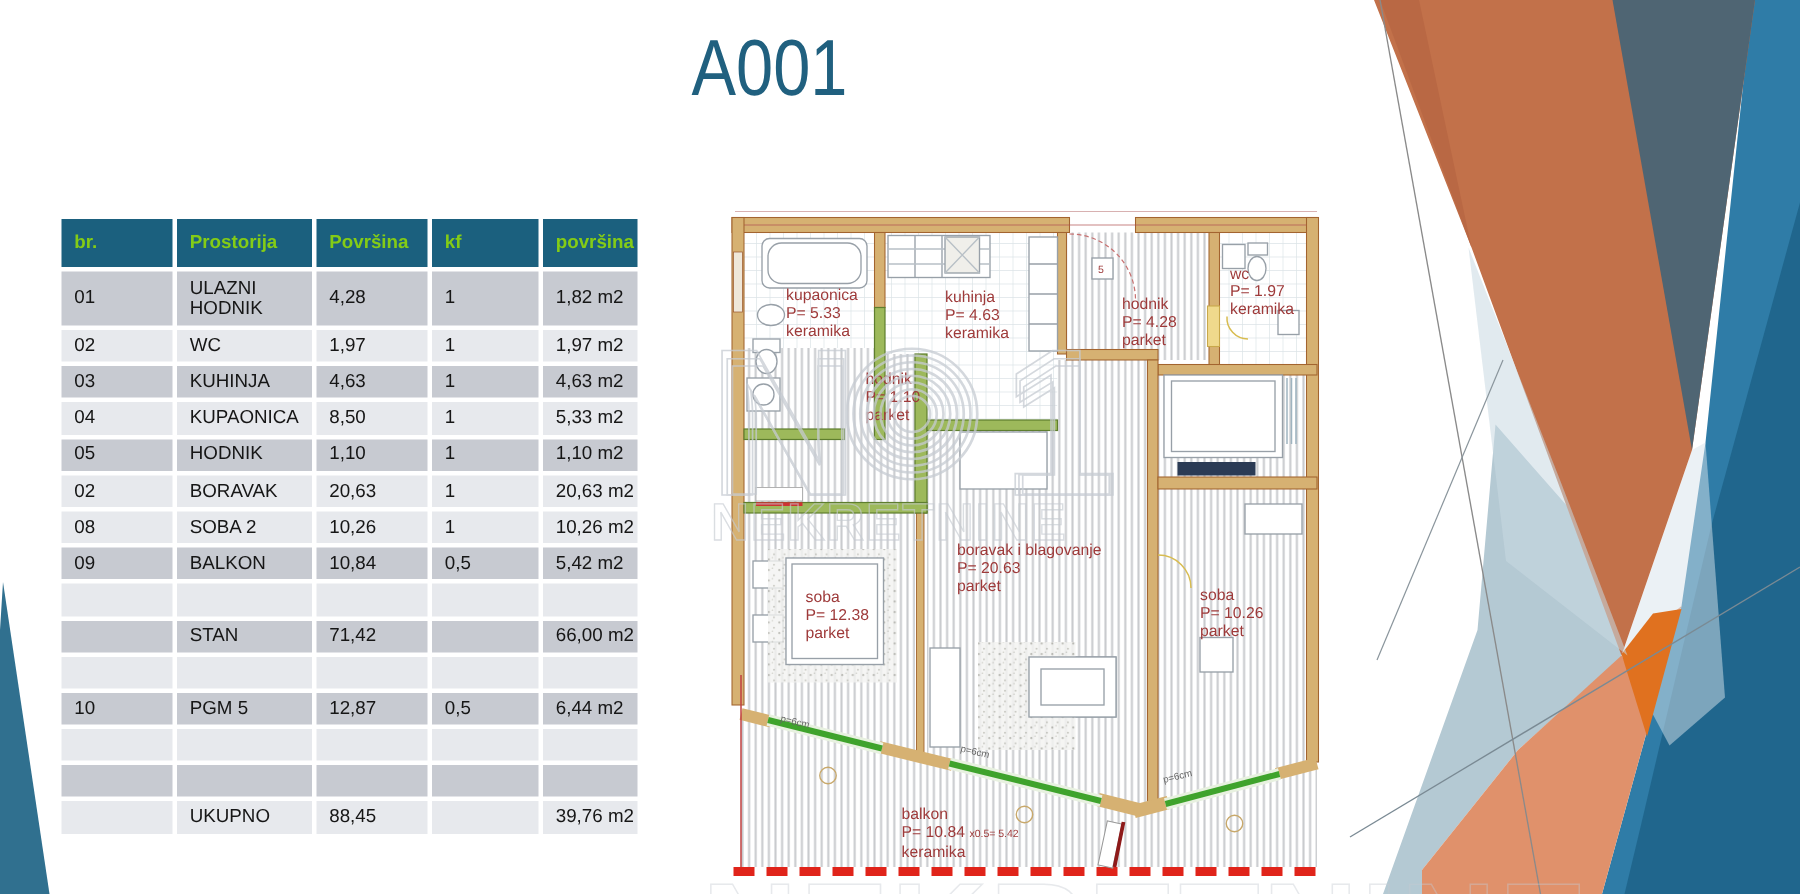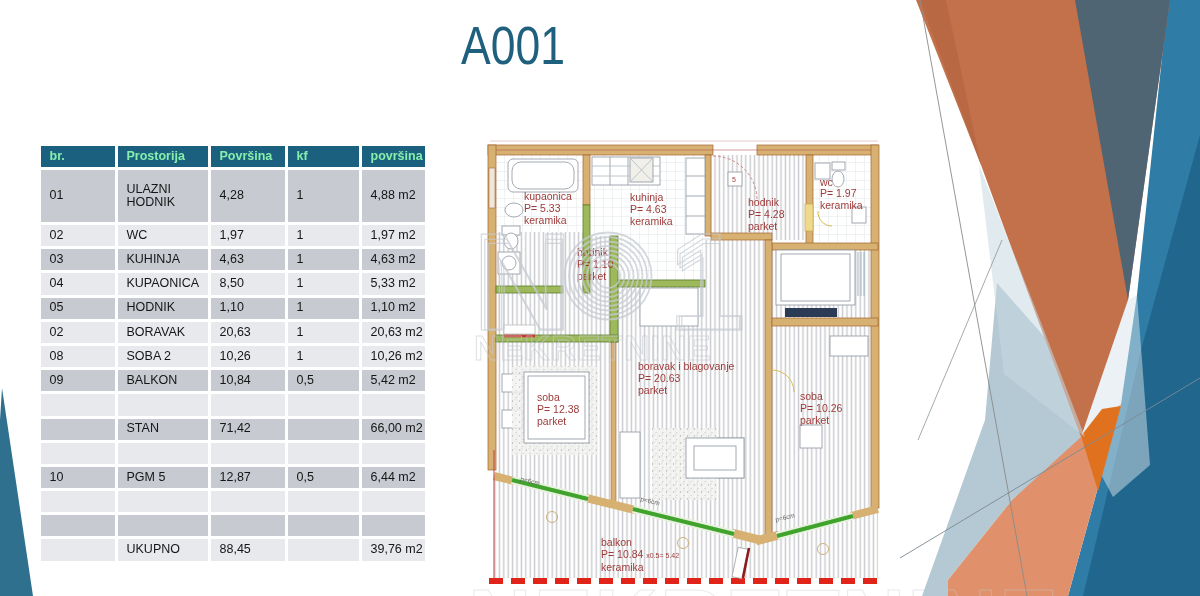--- a/index.html
+++ b/index.html
@@ -5,24 +5,24 @@
   html,body{margin:0;padding:0;width:1200px;height:596px;overflow:hidden;background:#fff;
     font-family:"Liberation Sans",sans-serif;}
   #stage{position:relative;width:1200px;height:596px;}
   #bgsvg{position:absolute;left:0;top:0;z-index:0;}
   .title{position:absolute;z-index:2;color:#20607F;text-align:center;font-weight:400;}
   #t1{left:340px;top:15px;width:346px;font-size:53px;transform:scaleX(0.84);}
   #t2{left:340px;top:68px;width:346px;font-size:45px;}
   table.tb{position:absolute;z-index:2;left:37.5px;top:143px;border-collapse:separate;
     border-spacing:3px;table-layout:fixed;}
   table.tb td{font-size:12.5px;color:#161616;padding:0 0 0 9px;vertical-align:middle;line-height:13.5px;}
-  table.tb tr.hd td{background:#1B607E;color:#86efac;font-weight:bold;height:21px;}
+  table.tb tr.hd td{background:#1B607E;color:#84cc16;font-weight:bold;height:32px;}
   table.tb tr.a td{background:#C7CAD1;}
   table.tb tr.b td{background:#E7E9ED;margin-top:36px;}
-  table.tb tr.r1 td{height:52px;}
+  table.tb tr.r1 td{height:36px;}
   table.tb tr.rr td{height:21.2px;}
 </style>
 </head>
 <body>
 <div id="stage">
 <svg id="bgsvg" width="1200" height="596" viewBox="0 0 1200 596">
 <defs>
 <pattern id="hatch" width="4.4" height="10" patternUnits="userSpaceOnUse">
 <rect width="4.4" height="10" fill="#ffffff"></rect>
 <line x1="2.2" y1="0" x2="2.2" y2="10" stroke="#C9CBCE" stroke-width="1.4"></line>
@@ -350,21 +350,21 @@
           <td>Prostorija</td>
           <td>Površina</td>
           <td>kf</td>
           <td>površina</td>
         </tr>
 <tr class="a r1">
           <td>01</td>
           <td>ULAZNI HODNIK</td>
           <td>4,28</td>
           <td>1</td>
-          <td>4,88 m2</td>
+          <td>1,82 m2</td>
         </tr>
 <tr class="b rr">
           <td>02</td>
           <td>WC</td>
           <td>1,97</td>
           <td>1</td>
           <td>1,97 m2</td>
         </tr>
 <tr class="a rr">
           <td>03</td>

